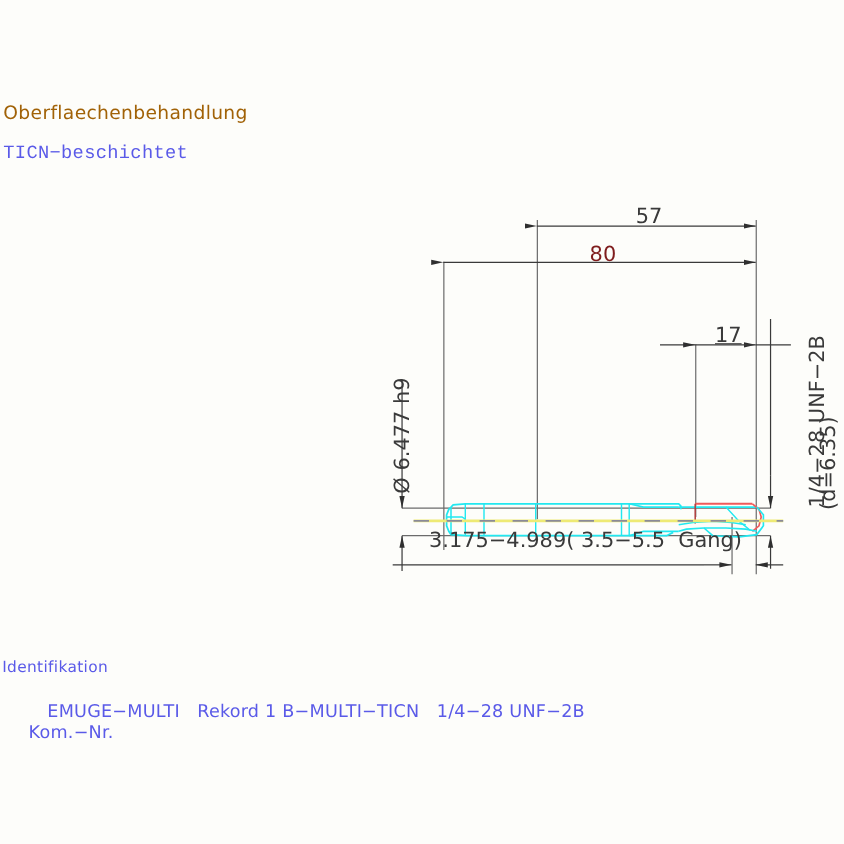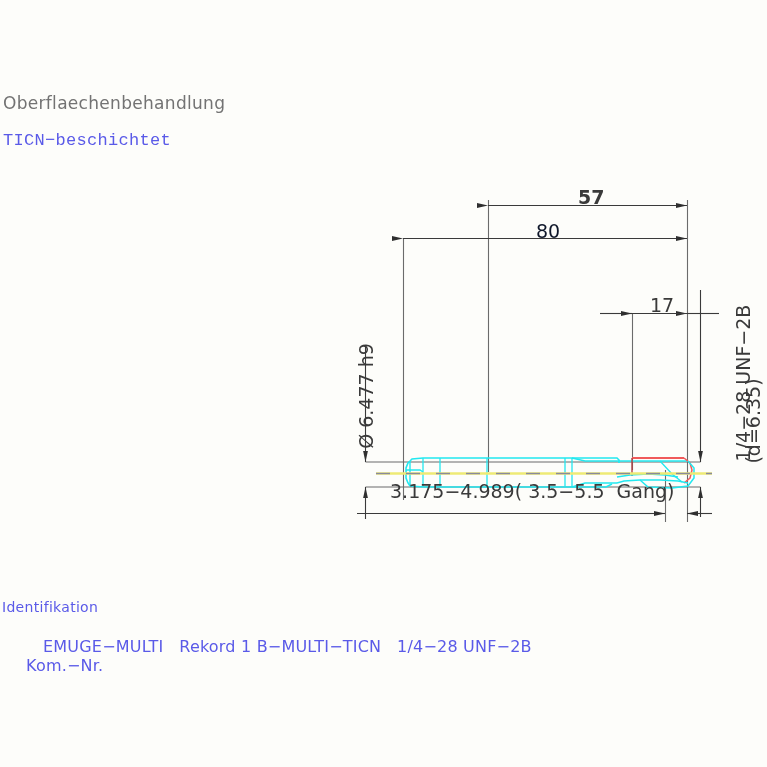--- a/index.html
+++ b/index.html
@@ -107,33 +107,33 @@
     <path d="M 617,483 L 624,481 L 640,480 L 660,480 L 678,481 L 688,483" fill="none" stroke="#22e8f0" stroke-width="1.5"></path>
     <path d="M 617,477 L 630,475 L 648,474 L 665,475 L 678,477" fill="none" stroke="#22e8f0" stroke-width="1.3"></path>
     <path d="M 640,480 L 648,487 L 672,488 L 688,486 L 694,478 L 694,468 L 688,461" fill="none" stroke="#22e8f0" stroke-width="1.5"></path>
     <path d="M 660,461 L 672,474 L 682,482" fill="none" stroke="#22e8f0" stroke-width="1.3"></path>
 
     <line x1="376" y1="473.5" x2="712" y2="473.5" stroke="#eeea74" stroke-width="2.4"></line>
     <line x1="376" y1="473.5" x2="712" y2="473.5" stroke="#8a8a9a" stroke-width="1.5" stroke-dasharray="14 16"></line>
   </g>
 </svg>
 
-<div class="anno-text" style="left:3px; top:93px; font-size:17px; color:#737373; letter-spacing:0.3px;">Oberflaechenbehandlung</div>
+<div class="anno-text" style="left:3px; top:93px; font-size:17px; color:#a16207; letter-spacing:0.3px;">Oberflaechenbehandlung</div>
 
 <div class="anno-text" style="left:3px; top:131px; font-size:17px; color:#5a5ae8; letter-spacing:0.3px;font-family:Liberation Mono, monospace;">TICN−beschichtet</div>
 
 <div class="anno-text" style="left:2px; top:599px; font-size:14px; color:#5a5ae8; letter-spacing:0.3px;">Identifikation</div>
 
 <div class="anno-text" style="left:2px; top:637px; font-size:16px; color:#5a5ae8; letter-spacing:0.2px;margin-left:41px;">EMUGE−MULTI   Rekord 1 B−MULTI−TICN   1/4−28 UNF−2B</div>
 
 <div class="anno-text" style="left:26px; top:656px; font-size:16px; color:#5a5ae8; letter-spacing:0.2px;">Kom.−Nr.</div>
 
-<div class="anno-text" style="left:578px; top:186px; font-size:19px; color:#3a3a3a;font-weight:bold;">57</div>
+<div class="anno-text" style="left:578px; top:186px; font-size:19px; color:#3a3a3a;">57</div>
 
-<div class="anno-text" style="left:536px; top:220px; font-size:19px; color:#0f172a;">80</div>
+<div class="anno-text" style="left:536px; top:220px; font-size:19px; color:#7f1d1d;">80</div>
 
 <div class="anno-text" style="left:650px; top:294px; font-size:19px; color:#3a3a3a;text-decoration:underline;">17</div>
 
 <div class="anno-text" style="left:286px; top:385px; width:160px; text-align:center; font-size:19px; color:#3a3a3a;
             transform:rotate(-90deg); transform-origin:center center;">Ø 6.477 h9</div>
 
 <div class="anno-text" style="left:648px; top:372px; width:190px; text-align:center; font-size:19px; color:#3a3a3a;
             transform:rotate(-90deg); transform-origin:center center;">1/4−28 UNF−2B</div>
 
 <div class="anno-text" style="left:688px; top:410px; width:130px; text-align:center; font-size:19px; color:#3a3a3a;

